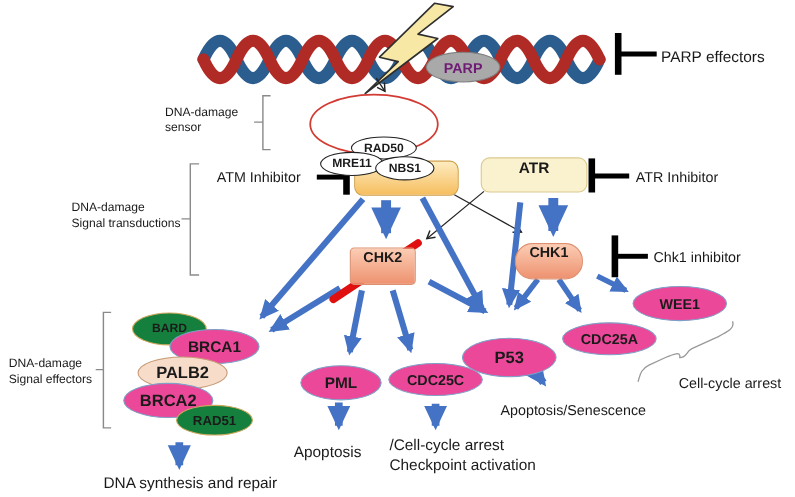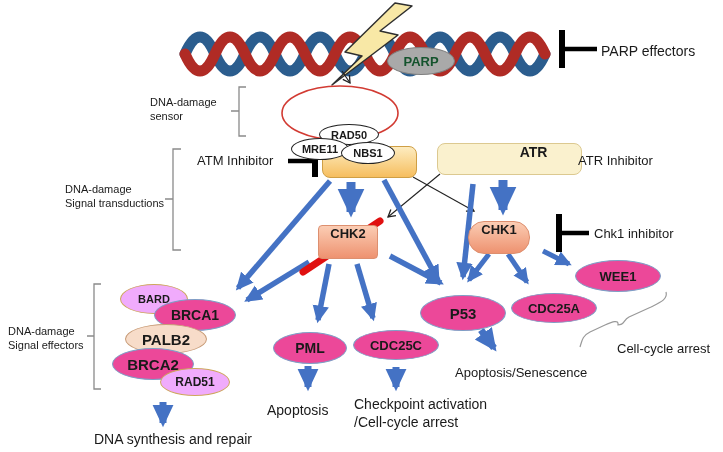--- a/index.html
+++ b/index.html
@@ -2,29 +2,29 @@
 <html><head>
 <meta charset="utf-8">
 <style>
   html,body{margin:0;padding:0;background:#fff;}
   #fig{position:relative;width:723px;height:452px;background:#fff;overflow:hidden;
        font-family:"Liberation Sans",sans-serif;color:#1a1a1a;}
   #layer{position:absolute;left:0;top:0;}
   .box{position:absolute;display:flex;align-items:flex-start;justify-content:center;
        border-radius:8px;font-weight:bold;}
   .atm{background:linear-gradient(#fdecc0,#f6be5f);border:1.5px solid #cf9f45;font-size:14px;}
-  .atr{background:#faf1ce;border:1.5px solid #dcc990;font-size:14px;padding-left:48px;}
+  .atr{background:#faf1ce;border:1.5px solid #dcc990;font-size:14px;}
   .chk{background:linear-gradient(#fbcdb4,#ee9270);border:1.5px solid #dd8f6f;font-size:13px;border-radius:4px;}
   .oval{position:absolute;display:flex;align-items:center;justify-content:center;
         border-radius:50%;font-weight:bold;}
   .ovblue{background:#ec4899;border:1.5px solid #7e9fc6;}
-  .ovcream{background:#f0abfc;border:1.5px solid #cda75c;}
+  .ovcream{background:#15803d;border:1.5px solid #cda75c;}
   .ovpeach{background:#f7dcc9;border:1.5px solid #c79b77;}
   .ovwhite{background:#fff;border:1.4px solid #222;margin-top:36px;}
-  .ovgray{background:#a9a9a9;border:1.5px solid #7f7f7f;color:#14532d;}
+  .ovgray{background:#a9a9a9;border:1.5px solid #7f7f7f;color:#701a75;}
   .lbl{position:absolute;white-space:nowrap;}
   .s11{font-size:11px;line-height:14px;}
   .s13{font-size:13px;line-height:16px;}
   .s14{font-size:14px;line-height:18px;}
 </style>
 </head>
 <body>
 
 <div id="fig">
 
@@ -142,21 +142,21 @@
   <div class="oval ovcream" style="left:160px;top:368px;width:68px;height:26px;font-size:12px;">
       <span>RAD51</span>
     </div>
 
   <div class="oval ovblue" style="left:273px;top:332px;width:72px;height:30px;font-size:14px;">
       <span>PML</span>
     </div>
   <div class="oval ovblue" style="left:353px;top:330px;width:84px;height:28px;font-size:13px;">
       <span>CDC25C</span>
     </div>
-  <div class="oval ovblue" style="left:420px;top:295px;width:84px;height:34px;font-size:15px;">
+  <div class="oval ovblue" style="left:420px;top:307px;width:84px;height:34px;font-size:15px;">
       <span>P53</span>
     </div>
   <div class="oval ovblue" style="left:511px;top:293px;width:84px;height:28px;font-size:13px;">
       <span>CDC25A</span>
     </div>
   <div class="oval ovblue" style="left:575px;top:260px;width:84px;height:30px;font-size:13px;">
       <span>WEE1</span>
     </div>
 
   <div class="lbl s14" style="left:601px;top:42px;">PARP effectors</div>
@@ -174,18 +174,18 @@
   </div>
   <div class="lbl s11" style="left:8px;top:324px;">
     <div>DNA-damage</div>
     <div>Signal effectors</div>
   </div>
 
   <div class="lbl s13" style="left:617px;top:341px;">Cell-cycle arrest</div>
   <div class="lbl s13" style="left:455px;top:365px;">Apoptosis/Senescence</div>
   <div class="lbl s14" style="left:267px;top:401px;">Apoptosis</div>
   <div class="lbl s14" style="left:354px;top:395px;">
+    <div>/Cell-cycle arrest</div>
     <div>Checkpoint activation</div>
-    <div>/Cell-cycle arrest</div>
   </div>
   <div class="lbl s14" style="left:94px;top:430px;">DNA synthesis and repair</div>
 
 </div>
 
 </body></html>

